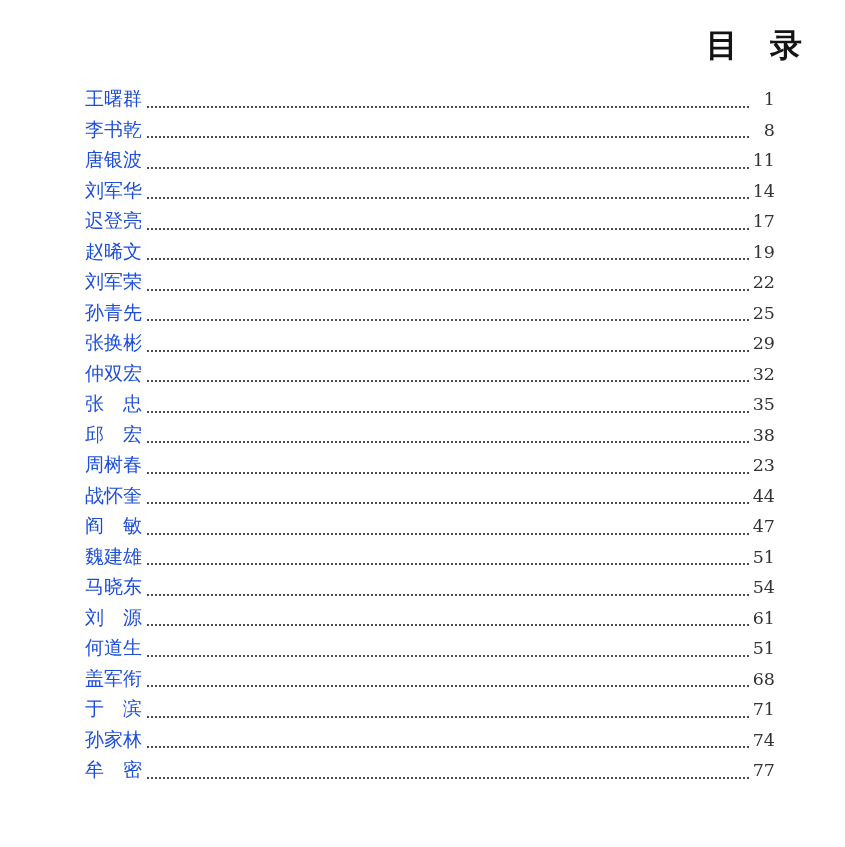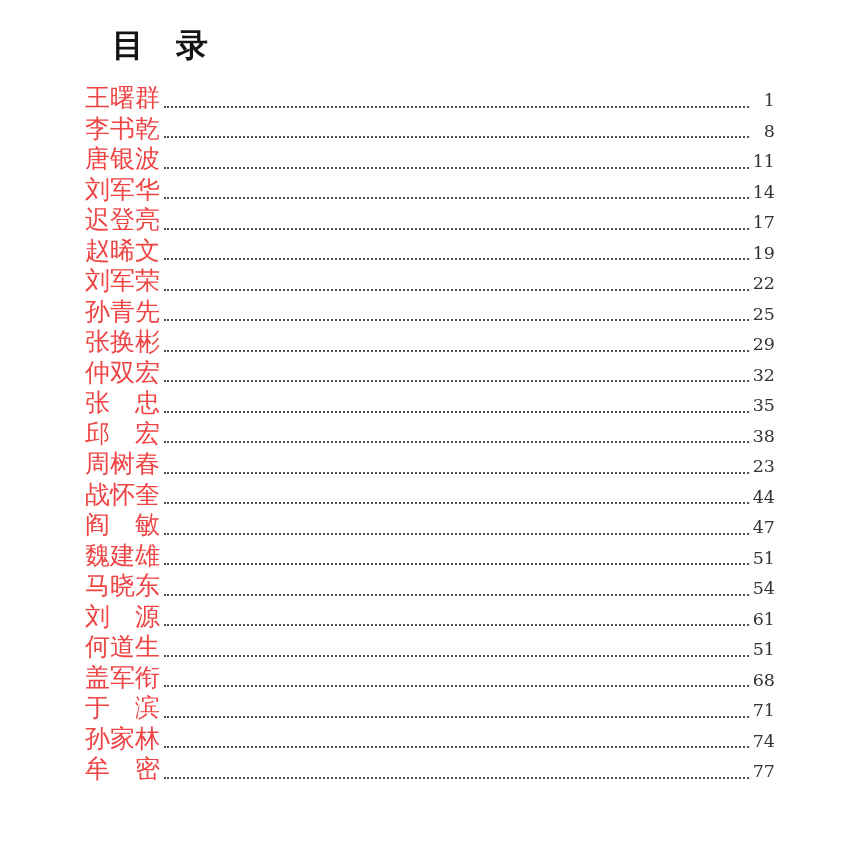--- a/index.html
+++ b/index.html
@@ -22,40 +22,40 @@
     background: #ffffff;
     overflow: hidden;
   }
   .title {
     margin: 0;
     height: 40px;
     line-height: 40px;
     font-size: 32px;
     font-weight: bold;
     color: #141414;
-    text-align: left;
+    text-align: right;
     position: relative;
     left: 27px;
     white-space: pre;
   }
   .list {
     margin-top: 18px;
   }
   .row {
     display: flex;
     align-items: baseline;
     height: 30.5px;
   }
   .name {
     flex: none;
     min-width: 58px;
-    font-size: 25px;
+    font-size: 19px;
     line-height: 30.5px;
     white-space: pre;
-    color: #ef4444;
+    color: #1d4ed8;
   }
   .dots {
     flex: 1 1 auto;
     align-self: flex-end;
     height: 0;
     border-bottom: 2px dotted #4d4d4d;
     margin: 0 2px 6px 4px;
   }
   .pagenum {
     flex: none;

